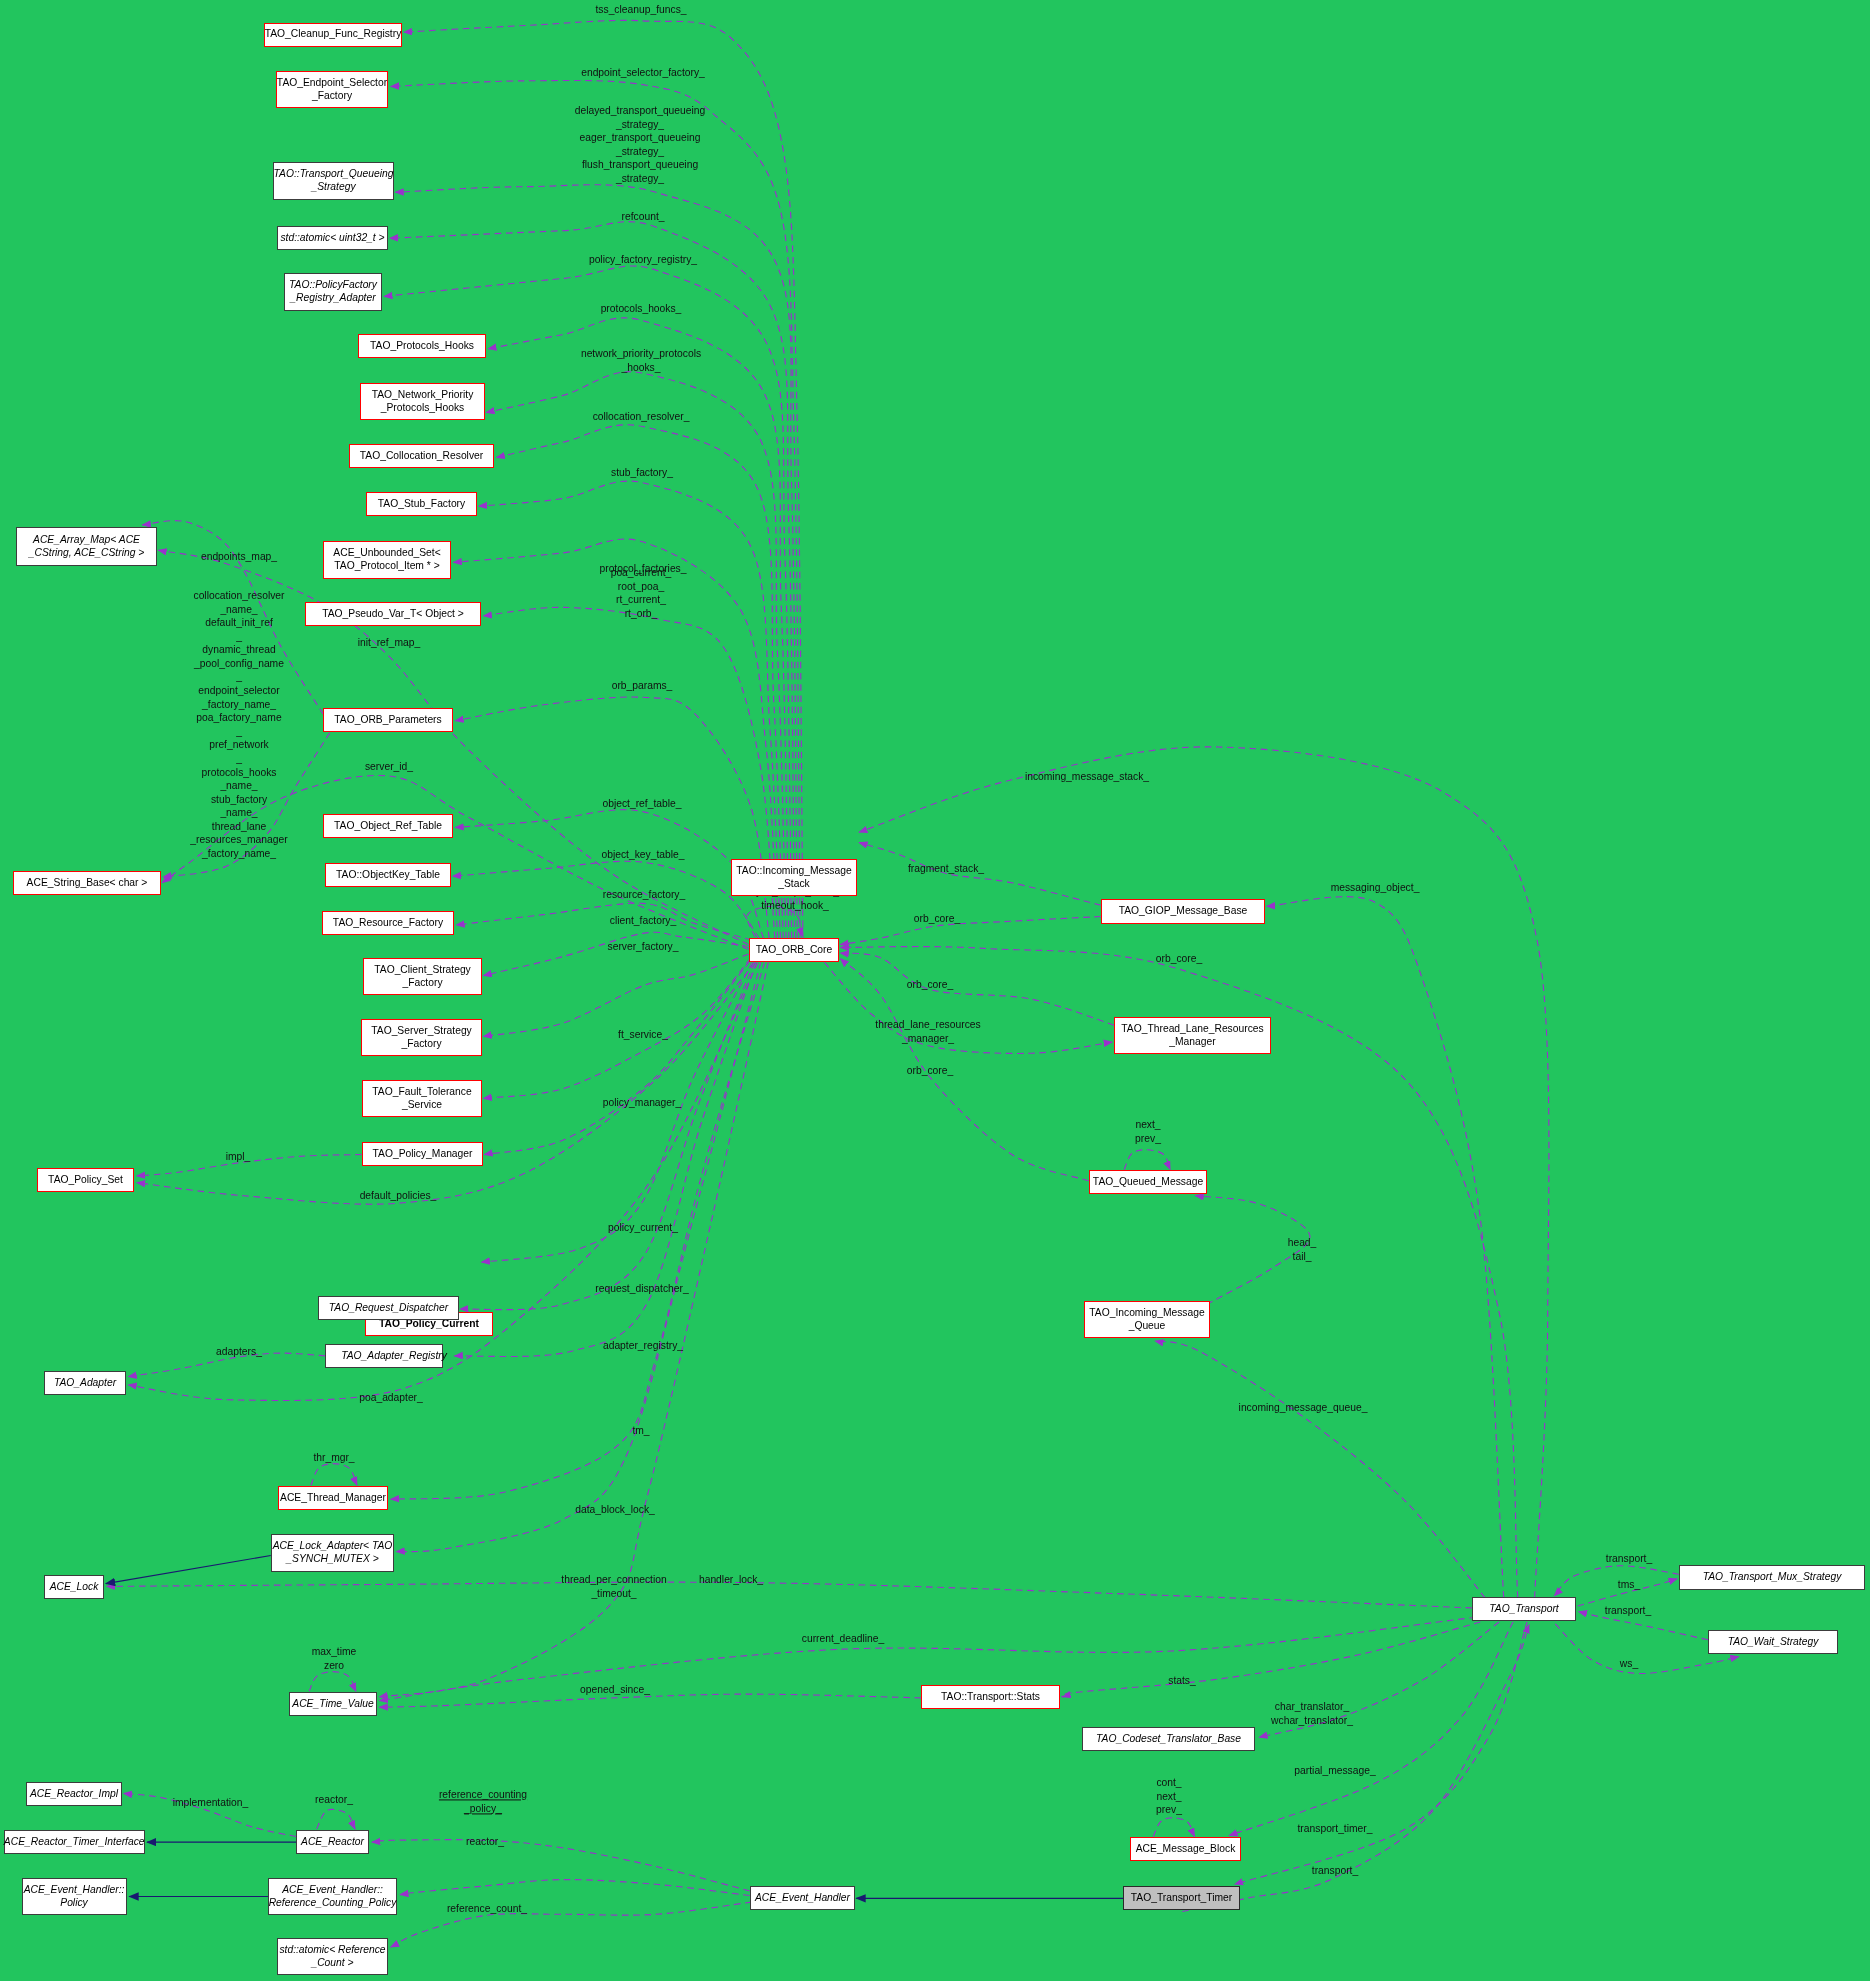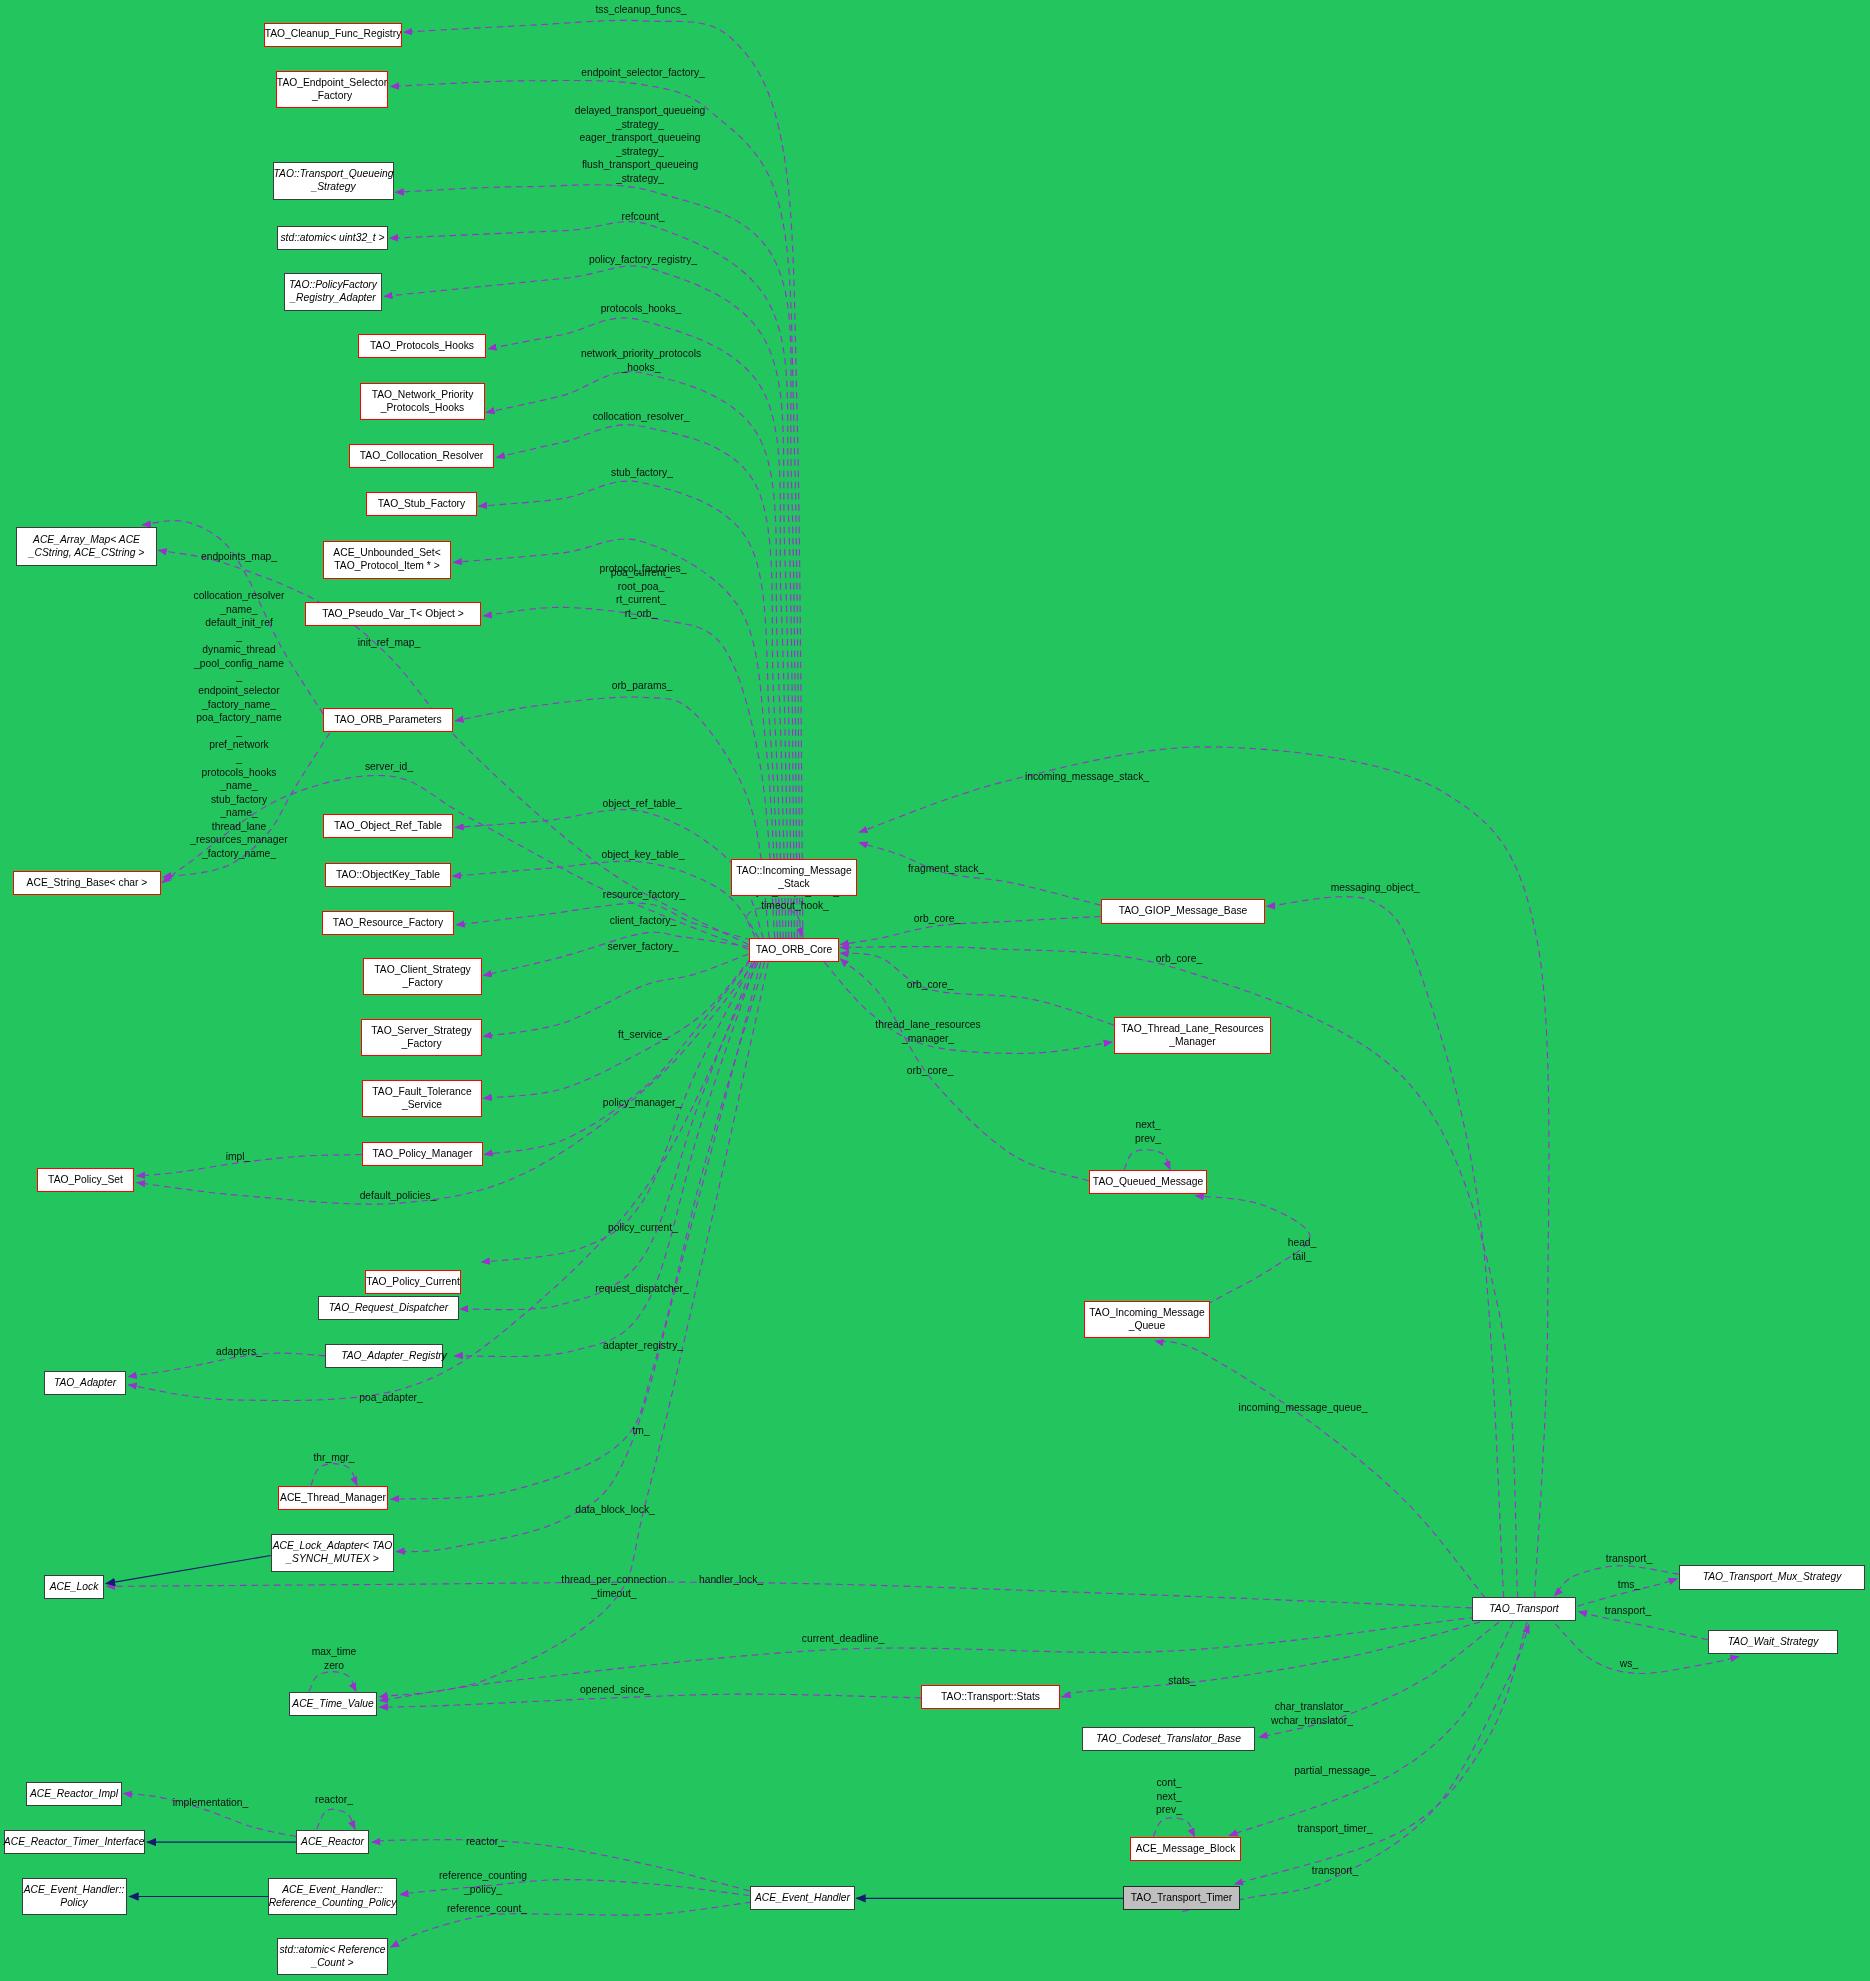--- a/index.html
+++ b/index.html
@@ -190,21 +190,21 @@
     <div class="elabel" style="left: 1335px; top: 1829px;">transport_timer_</div>
     <div class="elabel" style="left: 1335px; top: 1871px;">transport_</div>
     <div class="elabel" style="left: 1629px; top: 1559px;">transport_</div>
     <div class="elabel" style="left: 1629px; top: 1585px;">tms_</div>
     <div class="elabel" style="left: 1628px; top: 1611px;">transport_</div>
     <div class="elabel" style="left: 1629px; top: 1664px;">ws_</div>
     <div class="elabel" style="left: 731px; top: 1580px;">handler_lock_</div>
     <div class="elabel" style="left: 843px; top: 1639px;">current_deadline_</div>
     <div class="elabel" style="left: 615px; top: 1690px;">opened_since_</div>
     <div class="elabel" style="left: 485px; top: 1842px;">reactor_</div>
-    <div class="elabel" style="left: 483px; top: 1883px;">reference_counting
+    <div class="elabel" style="left: 483px; top: 1802px; text-decoration: underline;">reference_counting
 _policy_</div>
     <div class="elabel" style="left: 487px; top: 1909px;">reference_count_</div>
     <div class="elabel" style="left: 204px; top: 1803px; padding-left: 13px;">implementation_</div>
     <div class="node black" style="left: 16px; top: 527px; width: 141px; height: 39px;">ACE_Array_Map&lt; ACE
 _CString, ACE_CString &gt;</div>
     <div class="node red" style="left: 13px; top: 871px; width: 148px; height: 24px;">ACE_String_Base&lt; char &gt;</div>
     <div class="node red" style="left: 37px; top: 1168px; width: 97px; height: 24px;">TAO_Policy_Set</div>
     <div class="node black" style="left: 44px; top: 1371px; width: 82px; height: 24px;">TAO_Adapter</div>
     <div class="node black" style="left: 44px; top: 1575px; width: 60px; height: 24px;">ACE_Lock</div>
     <div class="node black" style="left: 26px; top: 1782px; width: 96px; height: 24px;">ACE_Reactor_Impl</div>
@@ -231,21 +231,21 @@
     <div class="node red" style="left: 323px; top: 814px; width: 130px; height: 24px;">TAO_Object_Ref_Table</div>
     <div class="node red" style="left: 325px; top: 863px; width: 126px; height: 24px;">TAO::ObjectKey_Table</div>
     <div class="node red" style="left: 322px; top: 911px; width: 132px; height: 24px;">TAO_Resource_Factory</div>
     <div class="node red" style="left: 363px; top: 958px; width: 119px; height: 37px;">TAO_Client_Strategy
 _Factory</div>
     <div class="node red" style="left: 361px; top: 1019px; width: 121px; height: 37px;">TAO_Server_Strategy
 _Factory</div>
     <div class="node red" style="left: 362px; top: 1080px; width: 120px; height: 37px;">TAO_Fault_Tolerance
 _Service</div>
     <div class="node red" style="left: 362px; top: 1142px; width: 121px; height: 24px;">TAO_Policy_Manager</div>
-    <div class="node red" style="left: 365px; top: 1270px; width: 96px; height: 24px;">TAO_Policy_Current</div>
+    <div class="node red" style="left: 365px; top: 1312px; width: 128px; height: 24px; font-weight: bold;">TAO_Policy_Current</div>
     <div class="node black" style="left: 318px; top: 1296px; width: 141px; height: 24px;">TAO_Request_Dispatcher</div>
     <div class="node black" style="left: 325px; top: 1344px; width: 118px; height: 24px; padding-left: 20px;">TAO_Adapter_Registry</div>
     <div class="node red" style="left: 278px; top: 1486px; width: 110px; height: 24px;">ACE_Thread_Manager</div>
     <div class="node black" style="left: 271px; top: 1534px; width: 123px; height: 38px;">ACE_Lock_Adapter&lt; TAO
 _SYNCH_MUTEX &gt;</div>
     <div class="node black" style="left: 289px; top: 1692px; width: 88px; height: 24px;">ACE_Time_Value</div>
     <div class="node black" style="left: 296px; top: 1830px; width: 73px; height: 24px;">ACE_Reactor</div>
     <div class="node black" style="left: 268px; top: 1878px; width: 129px; height: 37px;">ACE_Event_Handler::
 Reference_Counting_Policy</div>
     <div class="node black" style="left: 277px; top: 1938px; width: 111px; height: 37px;">std::atomic&lt; Reference

